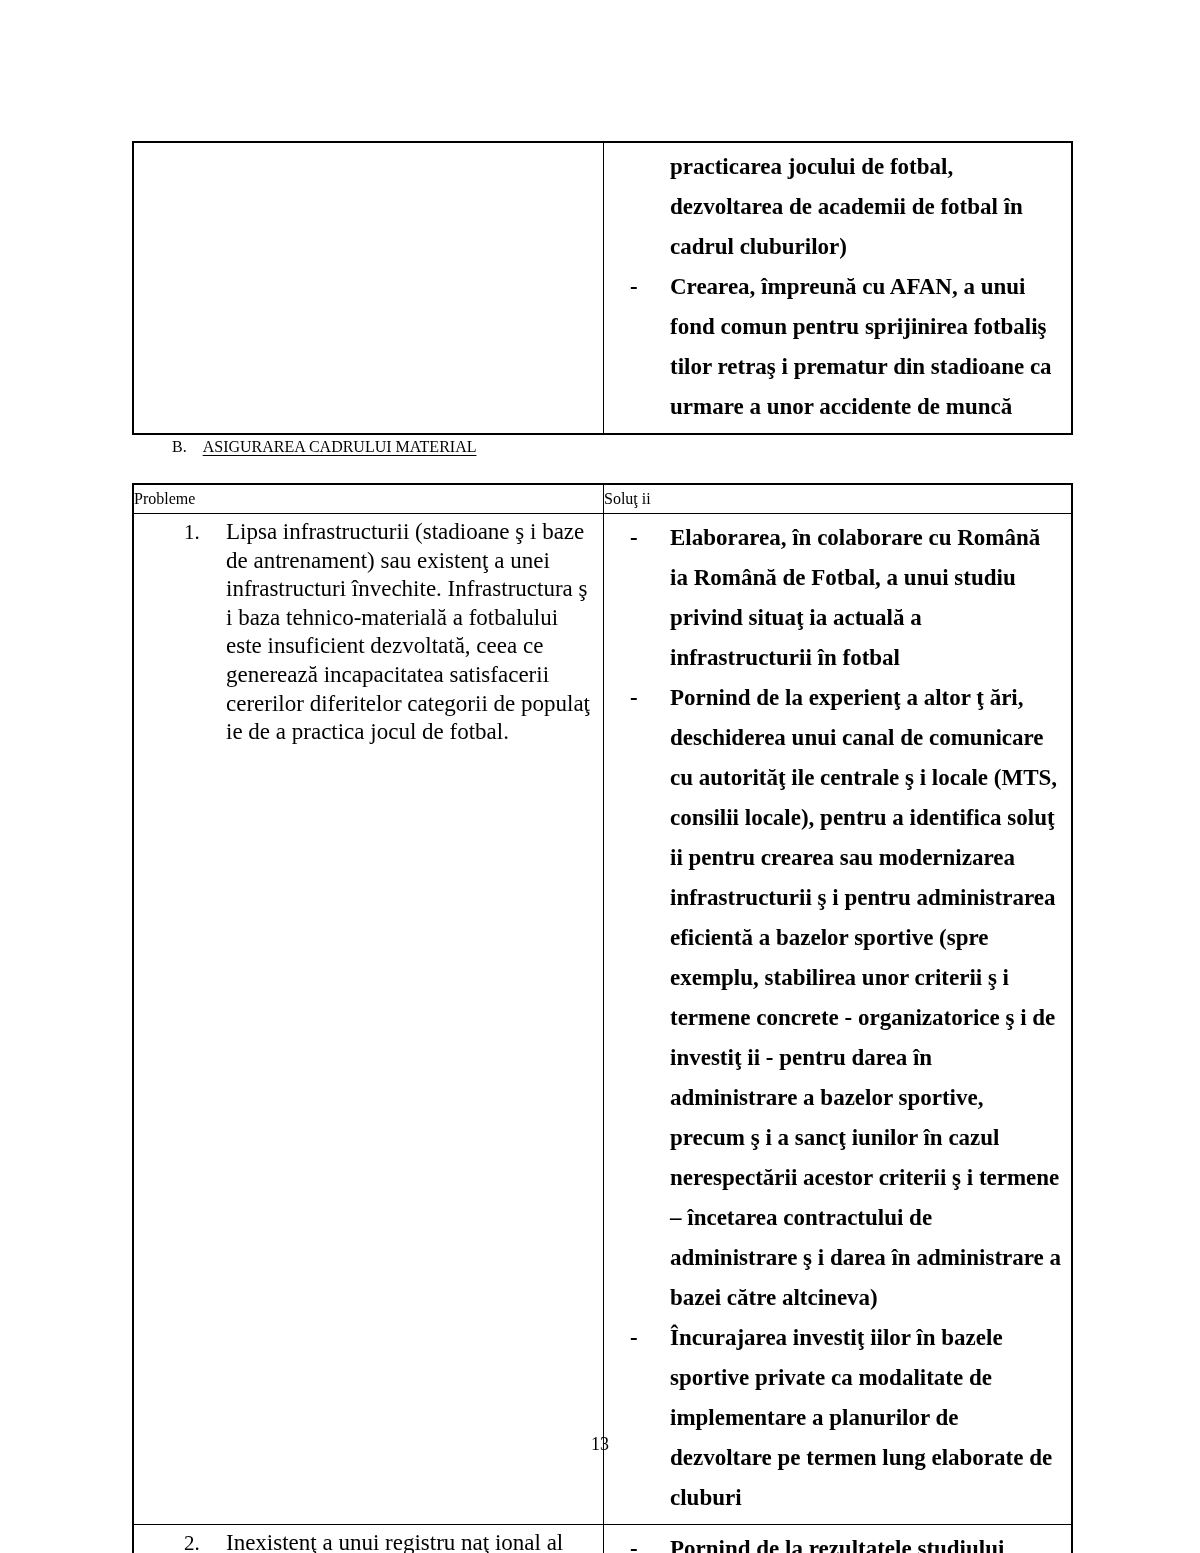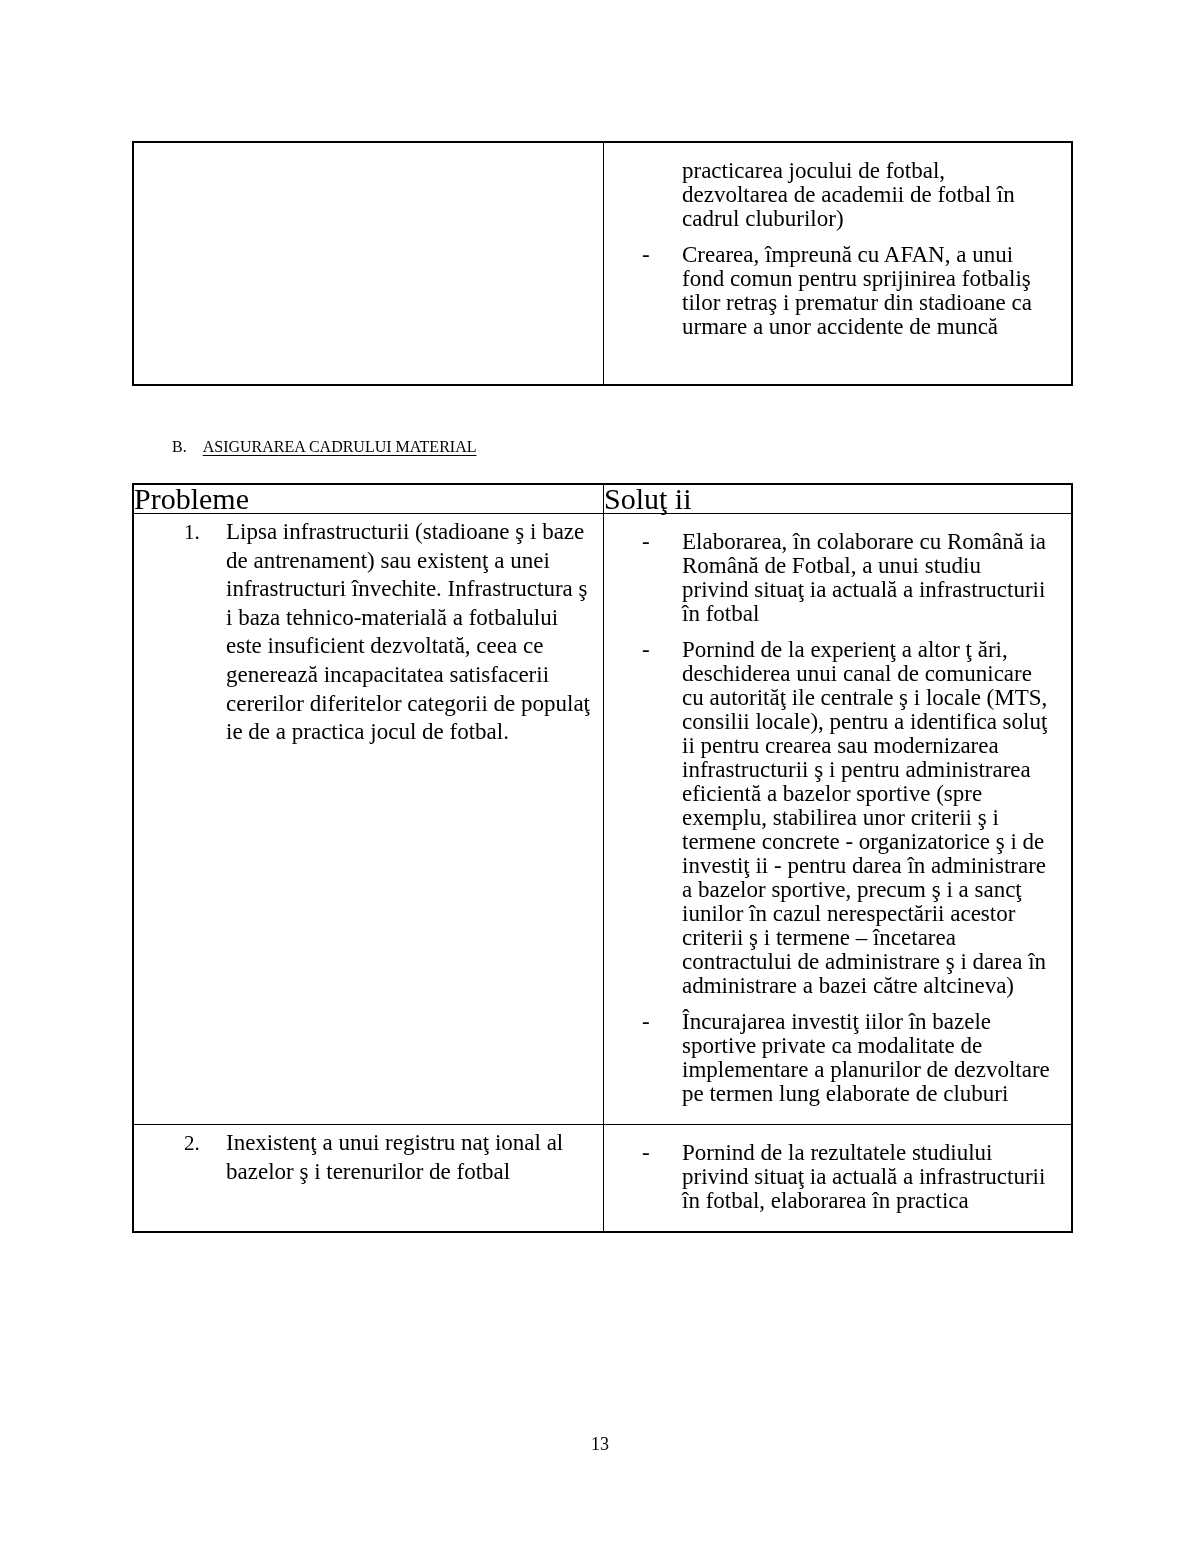--- a/index.html
+++ b/index.html
@@ -53,21 +53,21 @@
     top: 483px;
     width: 936px;
   }
   #table-material td.left-cell,
   #table-material th.left-cell   { width: 469px; }
   #table-material td.right-cell,
   #table-material th.right-cell  { width: 467px; }
 
   .col-header {
     text-align: center;
-    font-size: 30px;
+    font-size: 16px;
     line-height: 28px;
     padding: 2px 0 3px 0;
     border-radius: 10px;
   }
 
   
   .cell-pad-left  { padding: 4px 10px 6px 14px; }
   .cell-pad-right { padding: 4px 8px 6px 14px; }
 
   
@@ -95,22 +95,23 @@
   
   ul.dash-list {
     margin: 0;
     padding: 0;
     list-style: none;
   }
   ul.dash-list > li {
     position: relative;
     padding-left: 52px;
     font-size: 23px;
-    line-height: 24px;
-    margin: 12px;
+    line-height: 40px;
+    margin: 0;
+    font-weight: bold;
   }
   ul.dash-list > li .li-dash {
     position: absolute;
     left: 12px;
     top: 0;
     width: 22px;
     text-align: left;
     font-size: 23px;
   }
 

